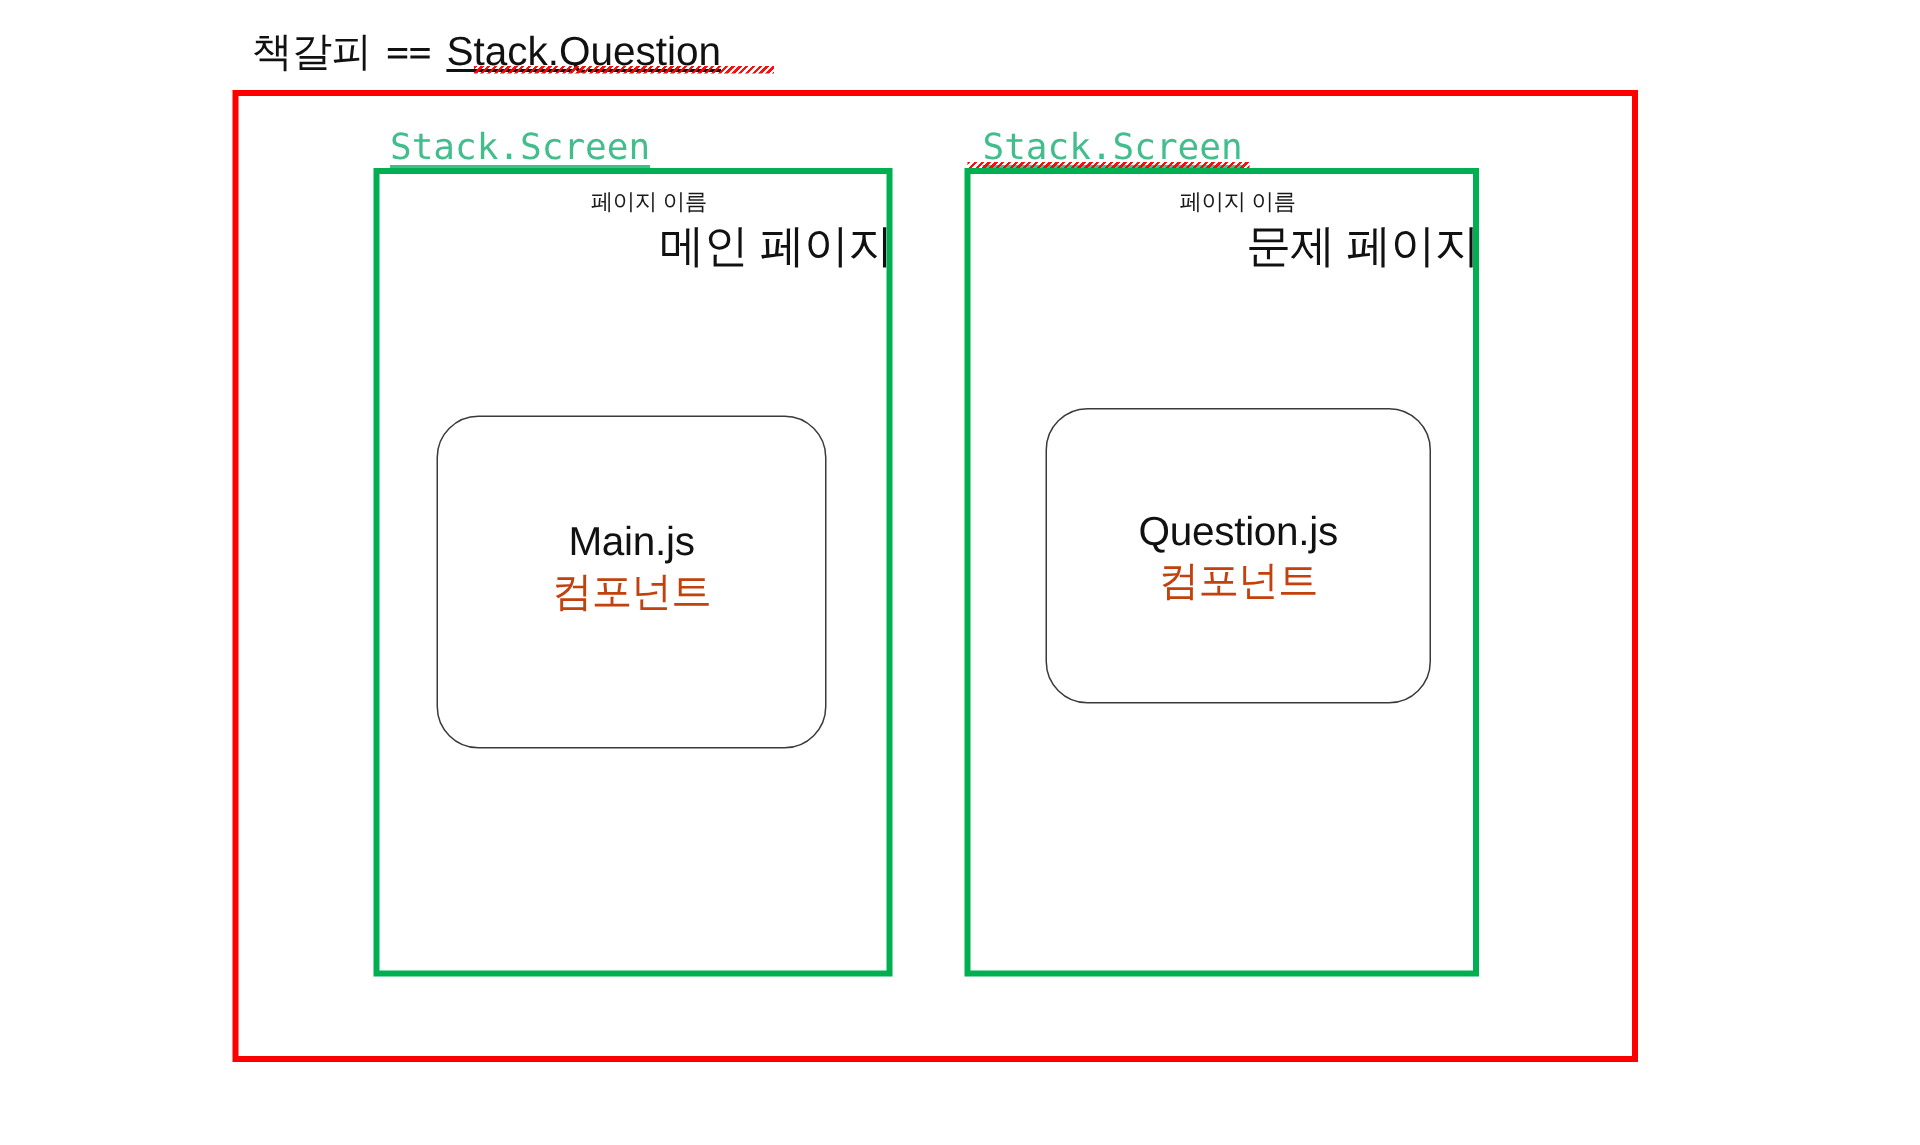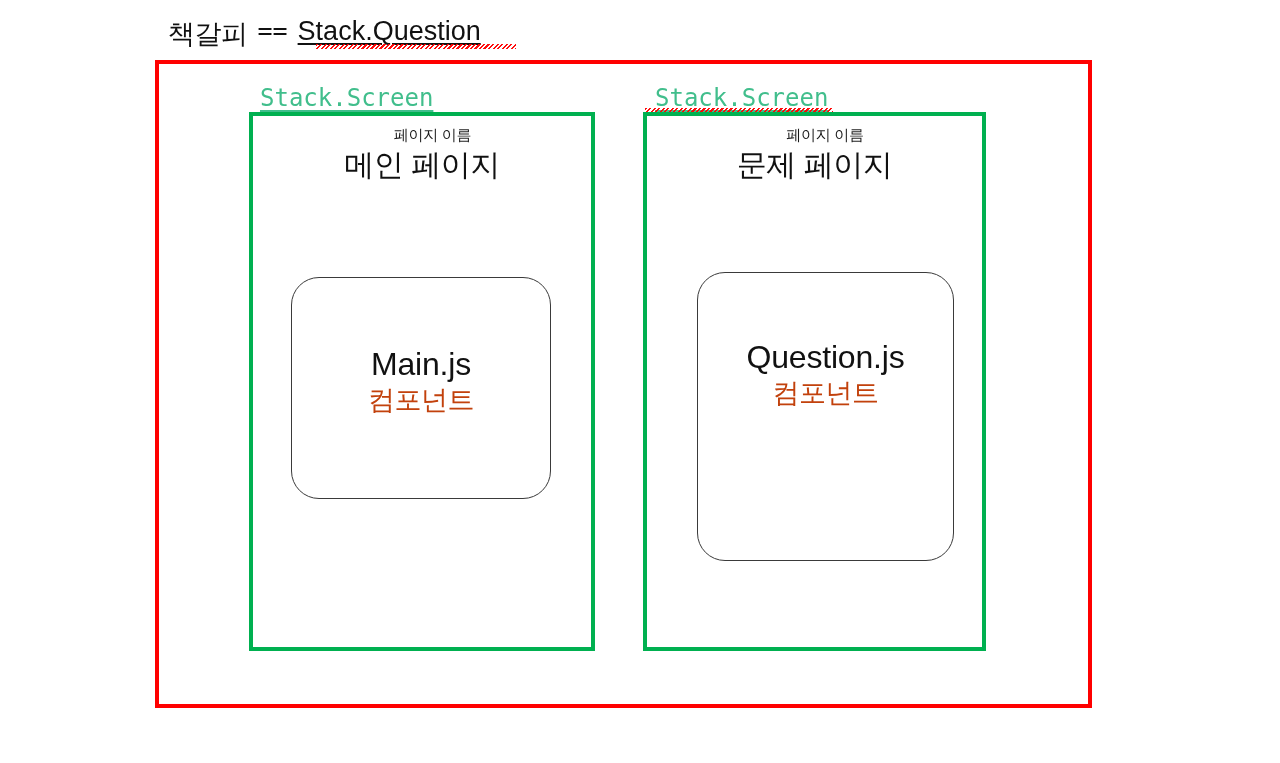--- a/index.html
+++ b/index.html
@@ -21,21 +21,21 @@
     width: 1280px;
     height: 763px;
   }
 
   
   .title-row {
     position: absolute;
     left: 168px;
     top: 16px;
     display: flex;
-    align-items: flex-start;
+    align-items: center;
     white-space: nowrap;
   }
   .title-ko {
     font-family: "Liberation Sans", sans-serif;
     font-size: 27px;
     color: #111111;
     letter-spacing: -0.5px;
   }
   .title-eq {
     font-family: "DejaVu Sans Mono", monospace;
@@ -144,20 +144,21 @@
     letter-spacing: -0.3px;
     padding-left: 21px;
   }
   .page-name-value {
     font-family: "Liberation Sans", sans-serif;
     font-size: 30px;
     color: #111111;
     line-height: 1.35;
     letter-spacing: -0.5px;
     margin-top: 1px;
+    text-align: right;
   }
 
   
   .component-box {
     position: absolute;
     border: 1.6px solid #3a3a3a;
     border-radius: 28px;
     box-sizing: border-box;
     background: #ffffff;
     display: flex;
@@ -169,31 +170,31 @@
   .component-box.left {
     left: 291px;
     top: 277px;
     width: 260px;
     height: 222px;
   }
   .component-box.right {
     left: 697px;
     top: 272px;
     width: 257px;
-    height: 289px;
+    height: 197px;
   }
   .component-box .inner {
     margin-top: 67px;
   }
   .component-box.right .inner {
     margin-top: 65px;
   }
   .component-file {
     font-family: "Liberation Sans", sans-serif;
-    font-size: 32px;
+    font-size: 27px;
     color: #111111;
     line-height: 1.22;
     letter-spacing: -0.2px;
   }
   .component-kind {
     font-family: "Liberation Sans", sans-serif;
     font-size: 27px;
     color: #c2410c;
     line-height: 1.25;
     letter-spacing: -0.5px;

